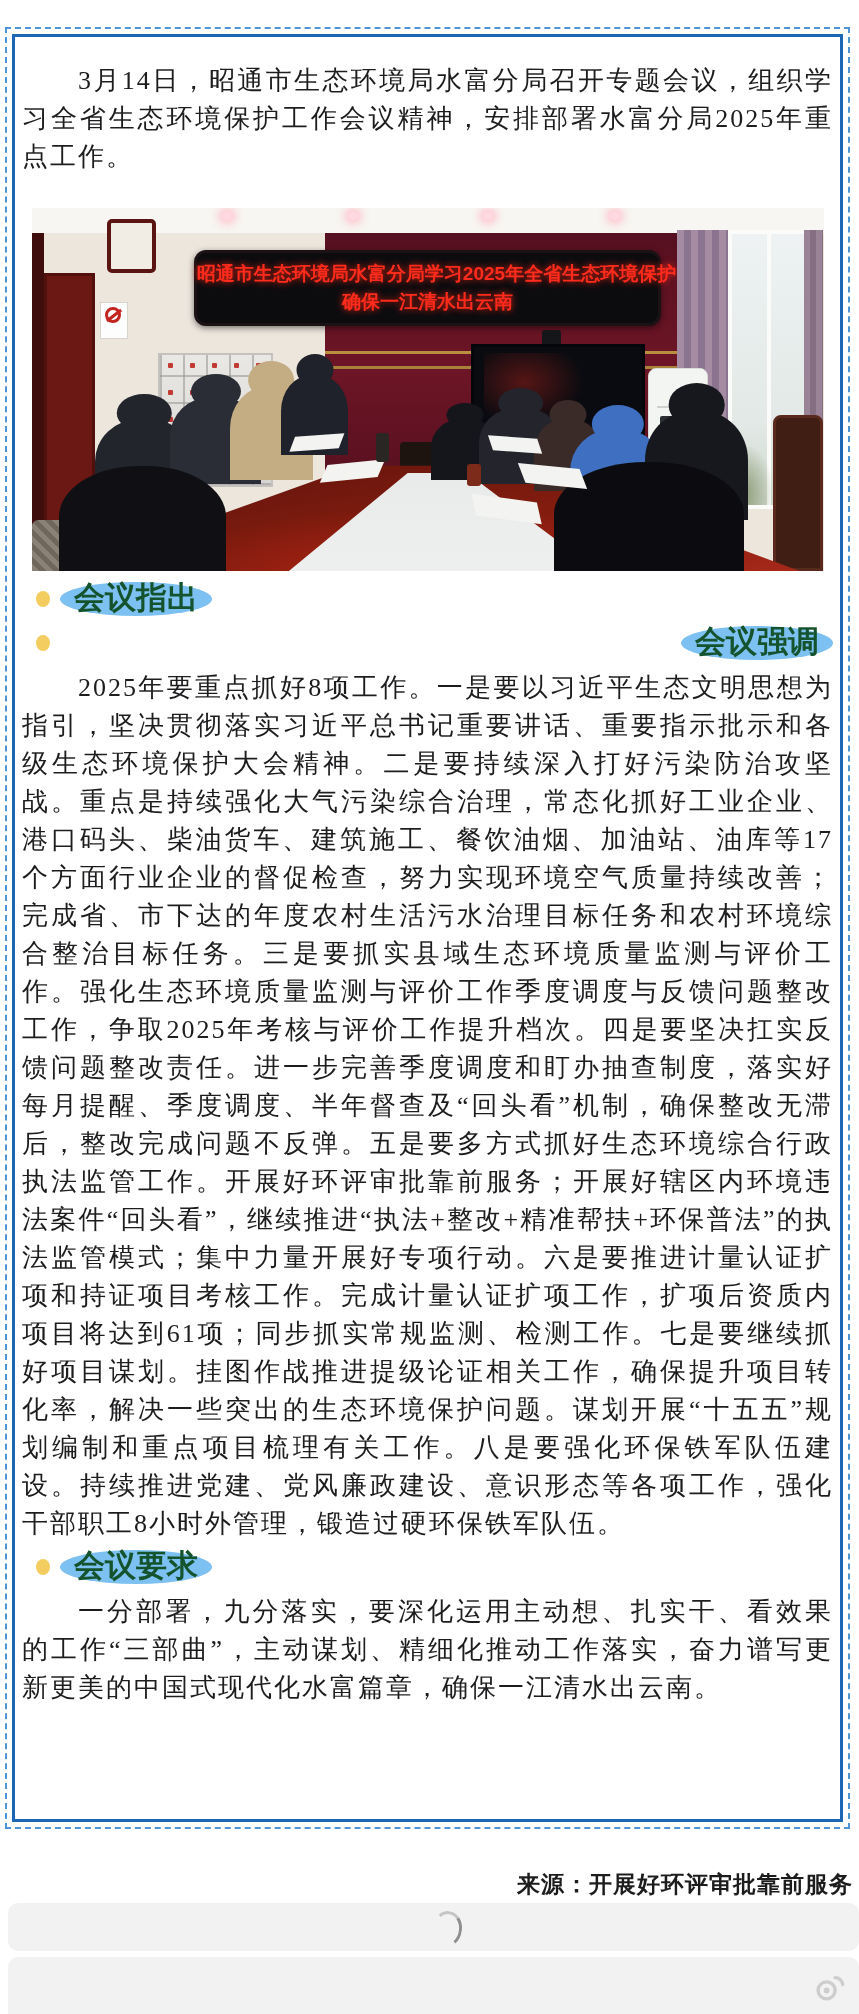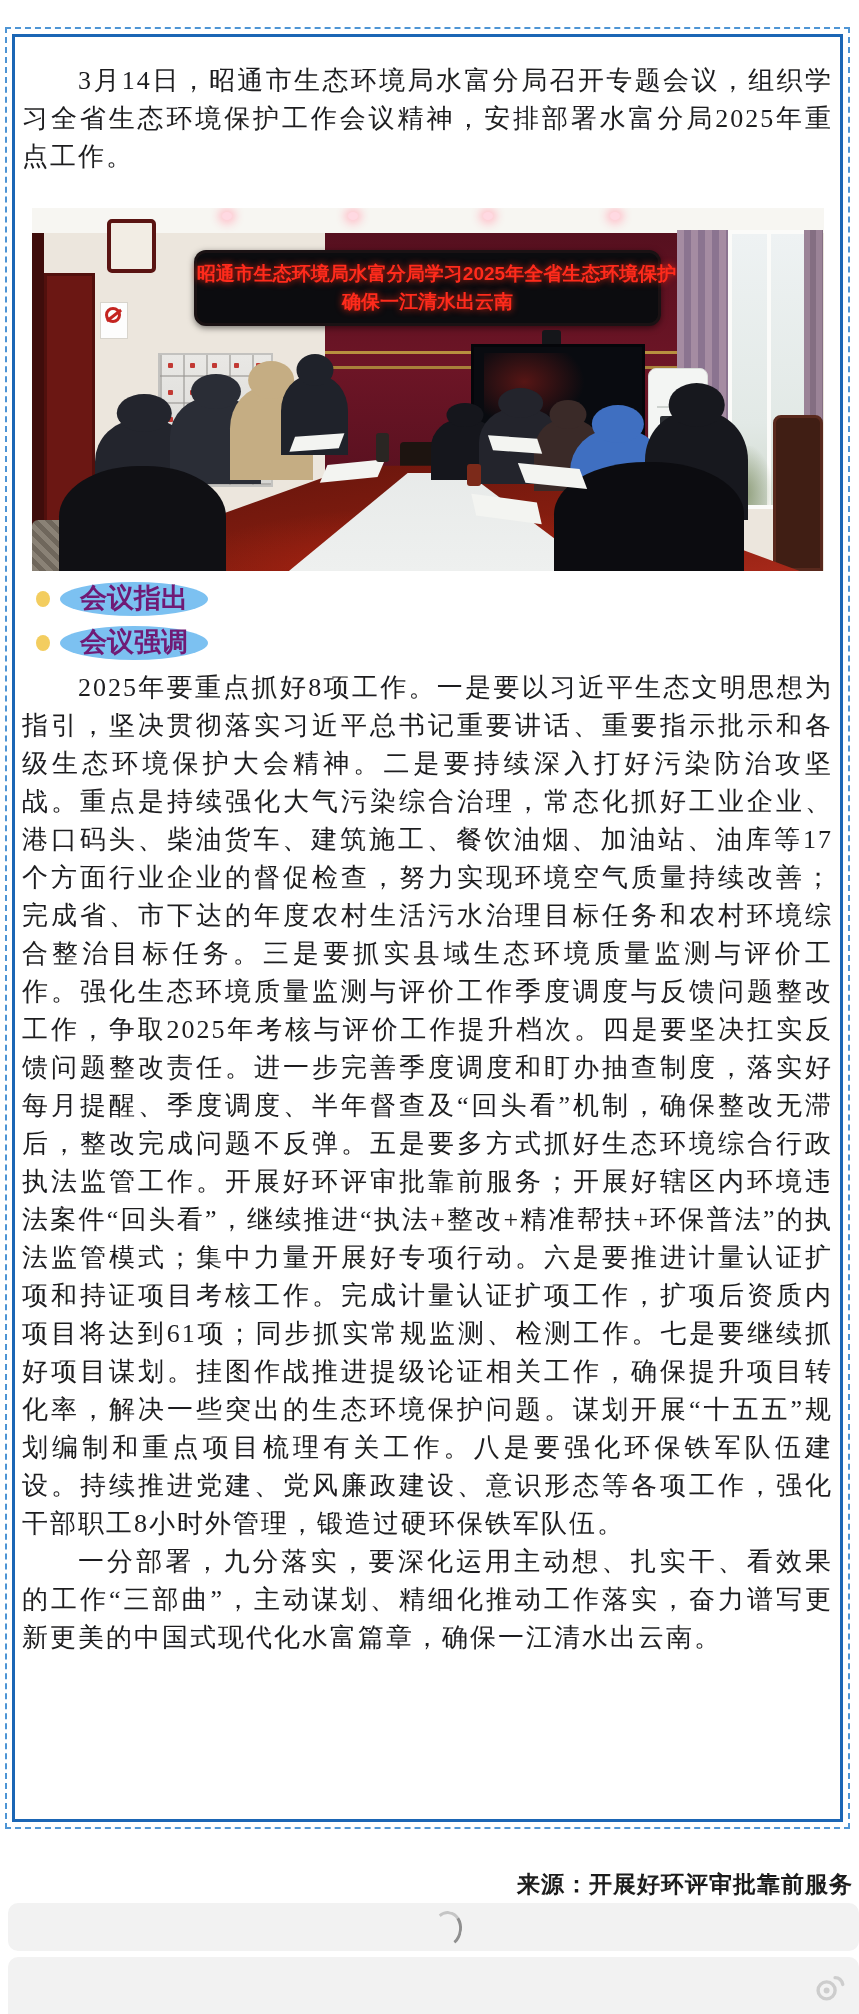--- a/index.html
+++ b/index.html
@@ -28,21 +28,21 @@
     text-align:justify;text-indent:56px;margin:0;color:#1d1d1f;
   }
   .para b{font-weight:normal;}
   
   .sec-head{display:flex;align-items:center;margin:10px 0 8px 14px;height:36px;}
   .sec-dot{width:14px;height:16px;border-radius:50%;background:#f3cd5f;flex:0 0 auto;}
   .sec-pill{
     margin-left:10px;background:#7cc1f1;border-radius:50%;
     min-width:148px;height:34px;display:flex;align-items:center;justify-content:center;
     font-family:"Liberation Sans","DejaVu Sans",sans-serif;
-    font-weight:bold;font-size:27px;color:#701a75;padding:2px 14px 4px 14px;box-sizing:border-box;
+    font-weight:bold;font-size:31px;color:#14532d;padding:2px 14px 4px 14px;box-sizing:border-box;
   }
   
   .photo{
     position:relative;width:792px;height:363px;margin:32px auto 0 auto;
     background:#ece6dd;overflow:hidden;
   }
   .ph{position:absolute;}
   .person{position:absolute;border-radius:45% 45% 0 0;}
   .person::before{
     content:"";position:absolute;left:50%;top:-26%;transform:translateX(-50%);
@@ -165,26 +165,30 @@
         <div class="paper" style="left:56%;top:80%;width:8%;height:6%;transform:skewX(20deg) rotate(8deg);"></div>
         <div class="ph" style="left:43.5%;top:62%;width:1.6%;height:8%;background:#2a2623;border-radius:3px;"></div>
         <div class="ph" style="left:55%;top:70.5%;width:1.8%;height:6%;background:#7c2a1a;border-radius:3px;"></div>
       </div>
 
       <div class="sec-head">
         <span class="sec-dot"></span>
         <span class="sec-pill">会议指出</span>
       </div>
 
+      <div class="sec-head" style="margin-top:6px;justify-content:space-between;">
+        <span class="sec-dot"></span>
+        <span class="sec-pill">会议强调</span>
+      </div>
+      <p class="para"><span>2025年要重点抓好8项工作。</span><b>一是</b><span>要以习近平生态文明思想为指引，坚决贯彻落实习近平总书记重要讲话、重要指示批示和各级生态环境保护大会精神。</span><b>二是</b><span>要持续深入打好污染防治攻坚战。重点是持续强化大气污染综合治理，常态化抓好工业企业、港口码头、柴油货车、建筑施工、餐饮油烟、加油站、油库等17个方面行业企业的督促检查，努力实现环境空气质量持续改善；完成省、市下达的年度农村生活污水治理目标任务和农村环境综合整治目标任务。</span><b>三是</b><span>要抓实县域生态环境质量监测与评价工作。强化生态环境质量监测与评价工作季度调度与反馈问题整改工作，争取2025年考核与评价工作提升档次。</span><b>四是</b><span>要坚决扛实反馈问题整改责任。进一步完善季度调度和盯办抽查制度，落实好每月提醒、季度调度、半年督查及“回头看”机制，确保整改无滞后，整改完成问题不反弹。</span><b>五是</b><span>要多方式抓好生态环境综合行政执法监管工作。开展好环评审批靠前服务；开展好辖区内环境违法案件“回头看”，继续推进“执法+整改+精准帮扶+环保普法”的执法监管模式；集中力量开展好专项行动。</span><b>六是</b><span>要推进计量认证扩项和持证项目考核工作。完成计量认证扩项工作，扩项后资质内项目将达到61项；同步抓实常规监测、检测工作。</span><b>七是</b><span>要继续抓好项目谋划。挂图作战推进提级论证相关工作，确保提升项目转化率，解决一些突出的生态环境保护问题。谋划开展“十五五”规划编制和重点项目梳理有关工作。</span><b>八是</b><span>要强化环保铁军队伍建设。持续推进党建、党风廉政建设、意识形态等各项工作，强化干部职工8小时外管理，锻造过硬环保铁军队伍。</span></p>
+
       <div class="sec-head" style="margin-top:6px;">
         <span class="sec-dot"></span>
-        <span class="sec-pill">会议强调</span>
-      </div>
-      <p class="para"><span>2025年要重点抓好8项工作。</span><b>一是</b><span>要以习近平生态文明思想为指引，坚决贯彻落实习近平总书记重要讲话、重要指示批示和各级生态环境保护大会精神。</span><b>二是</b><span>要持续深入打好污染防治攻坚战。重点是持续强化大气污染综合治理，常态化抓好工业企业、港口码头、柴油货车、建筑施工、餐饮油烟、加油站、油库等17个方面行业企业的督促检查，努力实现环境空气质量持续改善；完成省、市下达的年度农村生活污水治理目标任务和农村环境综合整治目标任务。</span><b>三是</b><span>要抓实县域生态环境质量监测与评价工作。强化生态环境质量监测与评价工作季度调度与反馈问题整改工作，争取2025年考核与评价工作提升档次。</span><b>四是</b><span>要坚决扛实反馈问题整改责任。进一步完善季度调度和盯办抽查制度，落实好每月提醒、季度调度、半年督查及“回头看”机制，确保整改无滞后，整改完成问题不反弹。</span><b>五是</b><span>要多方式抓好生态环境综合行政执法监管工作。开展好环评审批靠前服务；开展好辖区内环境违法案件“回头看”，继续推进“执法+整改+精准帮扶+环保普法”的执法监管模式；集中力量开展好专项行动。</span><b>六是</b><span>要推进计量认证扩项和持证项目考核工作。完成计量认证扩项工作，扩项后资质内项目将达到61项；同步抓实常规监测、检测工作。</span><b>七是</b><span>要继续抓好项目谋划。挂图作战推进提级论证相关工作，确保提升项目转化率，解决一些突出的生态环境保护问题。谋划开展“十五五”规划编制和重点项目梳理有关工作。</span><b>八是</b><span>要强化环保铁军队伍建设。持续推进党建、党风廉政建设、意识形态等各项工作，强化干部职工8小时外管理，锻造过硬环保铁军队伍。</span></p>
-
+        <span class="sec-pill">会议要求</span>
+      </div>
       <p class="para"><span>一分部署，九分落实，要深化运用主动想、扎实干、看效果的工作“三部曲”，主动谋划、精细化推动工作落实，奋力谱写更新更美的中国式现代化水富篇章，确保一江清水出云南。</span></p>
 
     </div>
   </div>
 </div>
 
 <div class="source">来源：开展好环评审批靠前服务</div>
 
 <div class="graybox1">
   <div class="spinner"></div>

